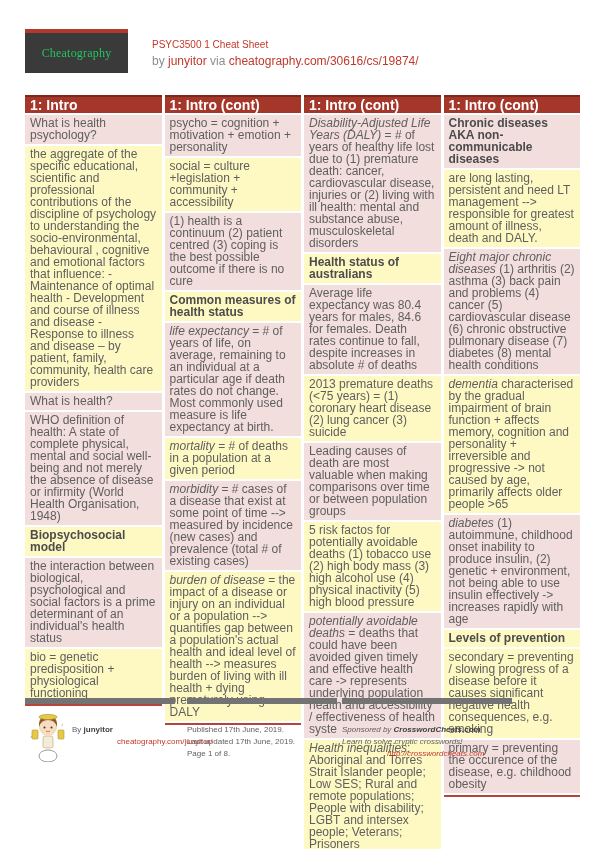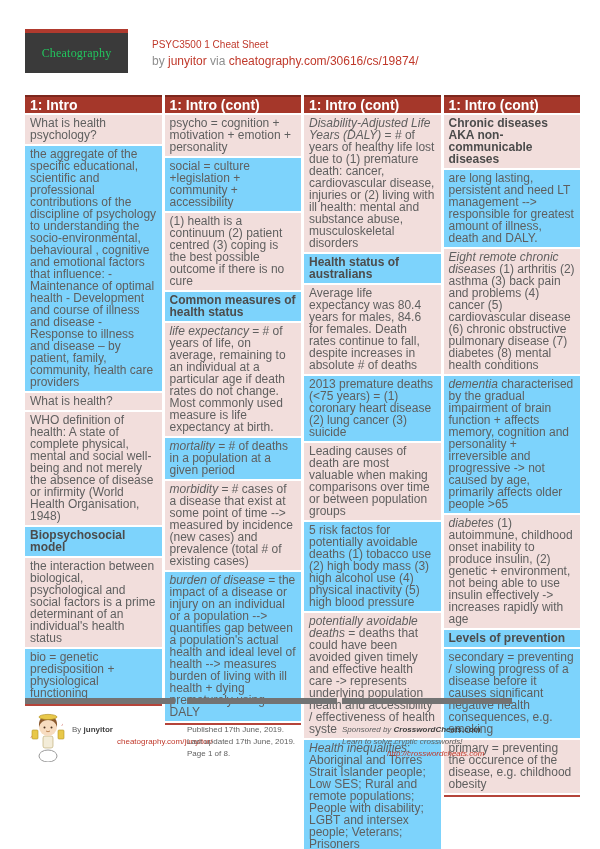--- a/index.html
+++ b/index.html
@@ -24,21 +24,21 @@
     position:absolute; left:25px; top:95px; width:555px;
     display:grid; grid-template-columns:repeat(4,1fr); column-gap:3px; align-items:start;
   }
   .panel { border-bottom:2px solid #b5443a; padding-bottom:2px; }
   .panel-header {
     background:#a5372a; border-top:2px solid #7d271d; color:#fff;
     font-weight:bold; font-size:14px; line-height:10px; padding:3px 5px;
   }
   .row { font-size:12px; line-height:12px; color:#5f5f5f; padding:2.5px 5px 3px 5px; margin-top:1.5px; }
   .row.pink { background:#f2dedc; }
-  .row.white { background:#7dd3fc; }
+  .row.white { background:#fef9c3; }
   .row.bold { font-weight:bold; color:#4c4c4c; }
   .row .em { font-style:italic; }
   
   .footer-sec {
     position:absolute; top:698px; border-top:6px solid #737373;
     padding-top:20px; font-size:8px; color:#5f5f5f; line-height:12px;
   }
   .footer-left  { left:25px;  width:150px; }
   .footer-mid   { left:187px; width:150px; }
   .footer-right { left:342px; width:170px;font-style:italic; }
@@ -90,21 +90,21 @@
         <div class="row white"><span>2013 premature deaths (&lt;75 years) = (1) coronary heart disease (2) lung cancer (3) suicide</span></div>
         <div class="row pink"><span>Leading causes of death are most valuable when making comparisons over time or between population groups</span></div>
         <div class="row white"><span>5 risk factos for potentially avoidable deaths (1) tobacco use (2) high body mass (3) high alcohol use (4) physical inactivity (5) high blood pressure</span></div>
         <div class="row pink"><span class="em">potentially avoidable deaths</span><span> = deaths that could have been avoided given timely and effective health care -&gt; represents underlying population health and accessibility / effectiveness of health syste</span></div>
         <div class="row white"><span class="em">Health inequalities</span><span>: Aboriginal and Torres Strait Islander people; Low SES; Rural and remote populations; People with disability; LGBT and intersex people; Veterans; Prisoners</span></div>
       </section>
       <section class="panel">
         <div class="panel-header">1: Intro (cont)</div>
         <div class="row pink bold"><span>Chronic diseases AKA non-communicable diseases</span></div>
         <div class="row white"><span>are long lasting, persistent and need LT management --&gt; responsible for greatest amount of illness, death and DALY.</span></div>
-        <div class="row pink"><span class="em">Eight remote chronic diseases</span><span> (1) arthritis (2) asthma (3) back pain and problems (4) cancer (5) cardiovascular disease (6) chronic obstructive pulmonary disease (7) diabetes (8) mental health conditions</span></div>
+        <div class="row pink"><span class="em">Eight major chronic diseases</span><span> (1) arthritis (2) asthma (3) back pain and problems (4) cancer (5) cardiovascular disease (6) chronic obstructive pulmonary disease (7) diabetes (8) mental health conditions</span></div>
         <div class="row white"><span class="em">dementia</span><span> characterised by the gradual impairment of brain function + affects memory, cognition and personality + irreversible and progressive -&gt; not caused by age, primarily affects older people &gt;65</span></div>
         <div class="row pink"><span class="em">diabetes</span><span> (1) autoimmune, childhood onset inability to produce insulin, (2) genetic + environment, not being able to use insulin effectively -&gt; increases rapidly with age</span></div>
         <div class="row white bold"><span>Levels of prevention</span></div>
         <div class="row white"><span>secondary = preventing / slowing progress of a disease before it causes significant negative health consequences, e.g. smoking</span></div>
         <div class="row pink"><span>primary = preventing the occurence of the disease, e.g. childhood obesity</span></div>
       </section>
     </div>
 
   <div class="footer-sec footer-left">
     <svg class="avatar" viewBox="0 0 38 50">

